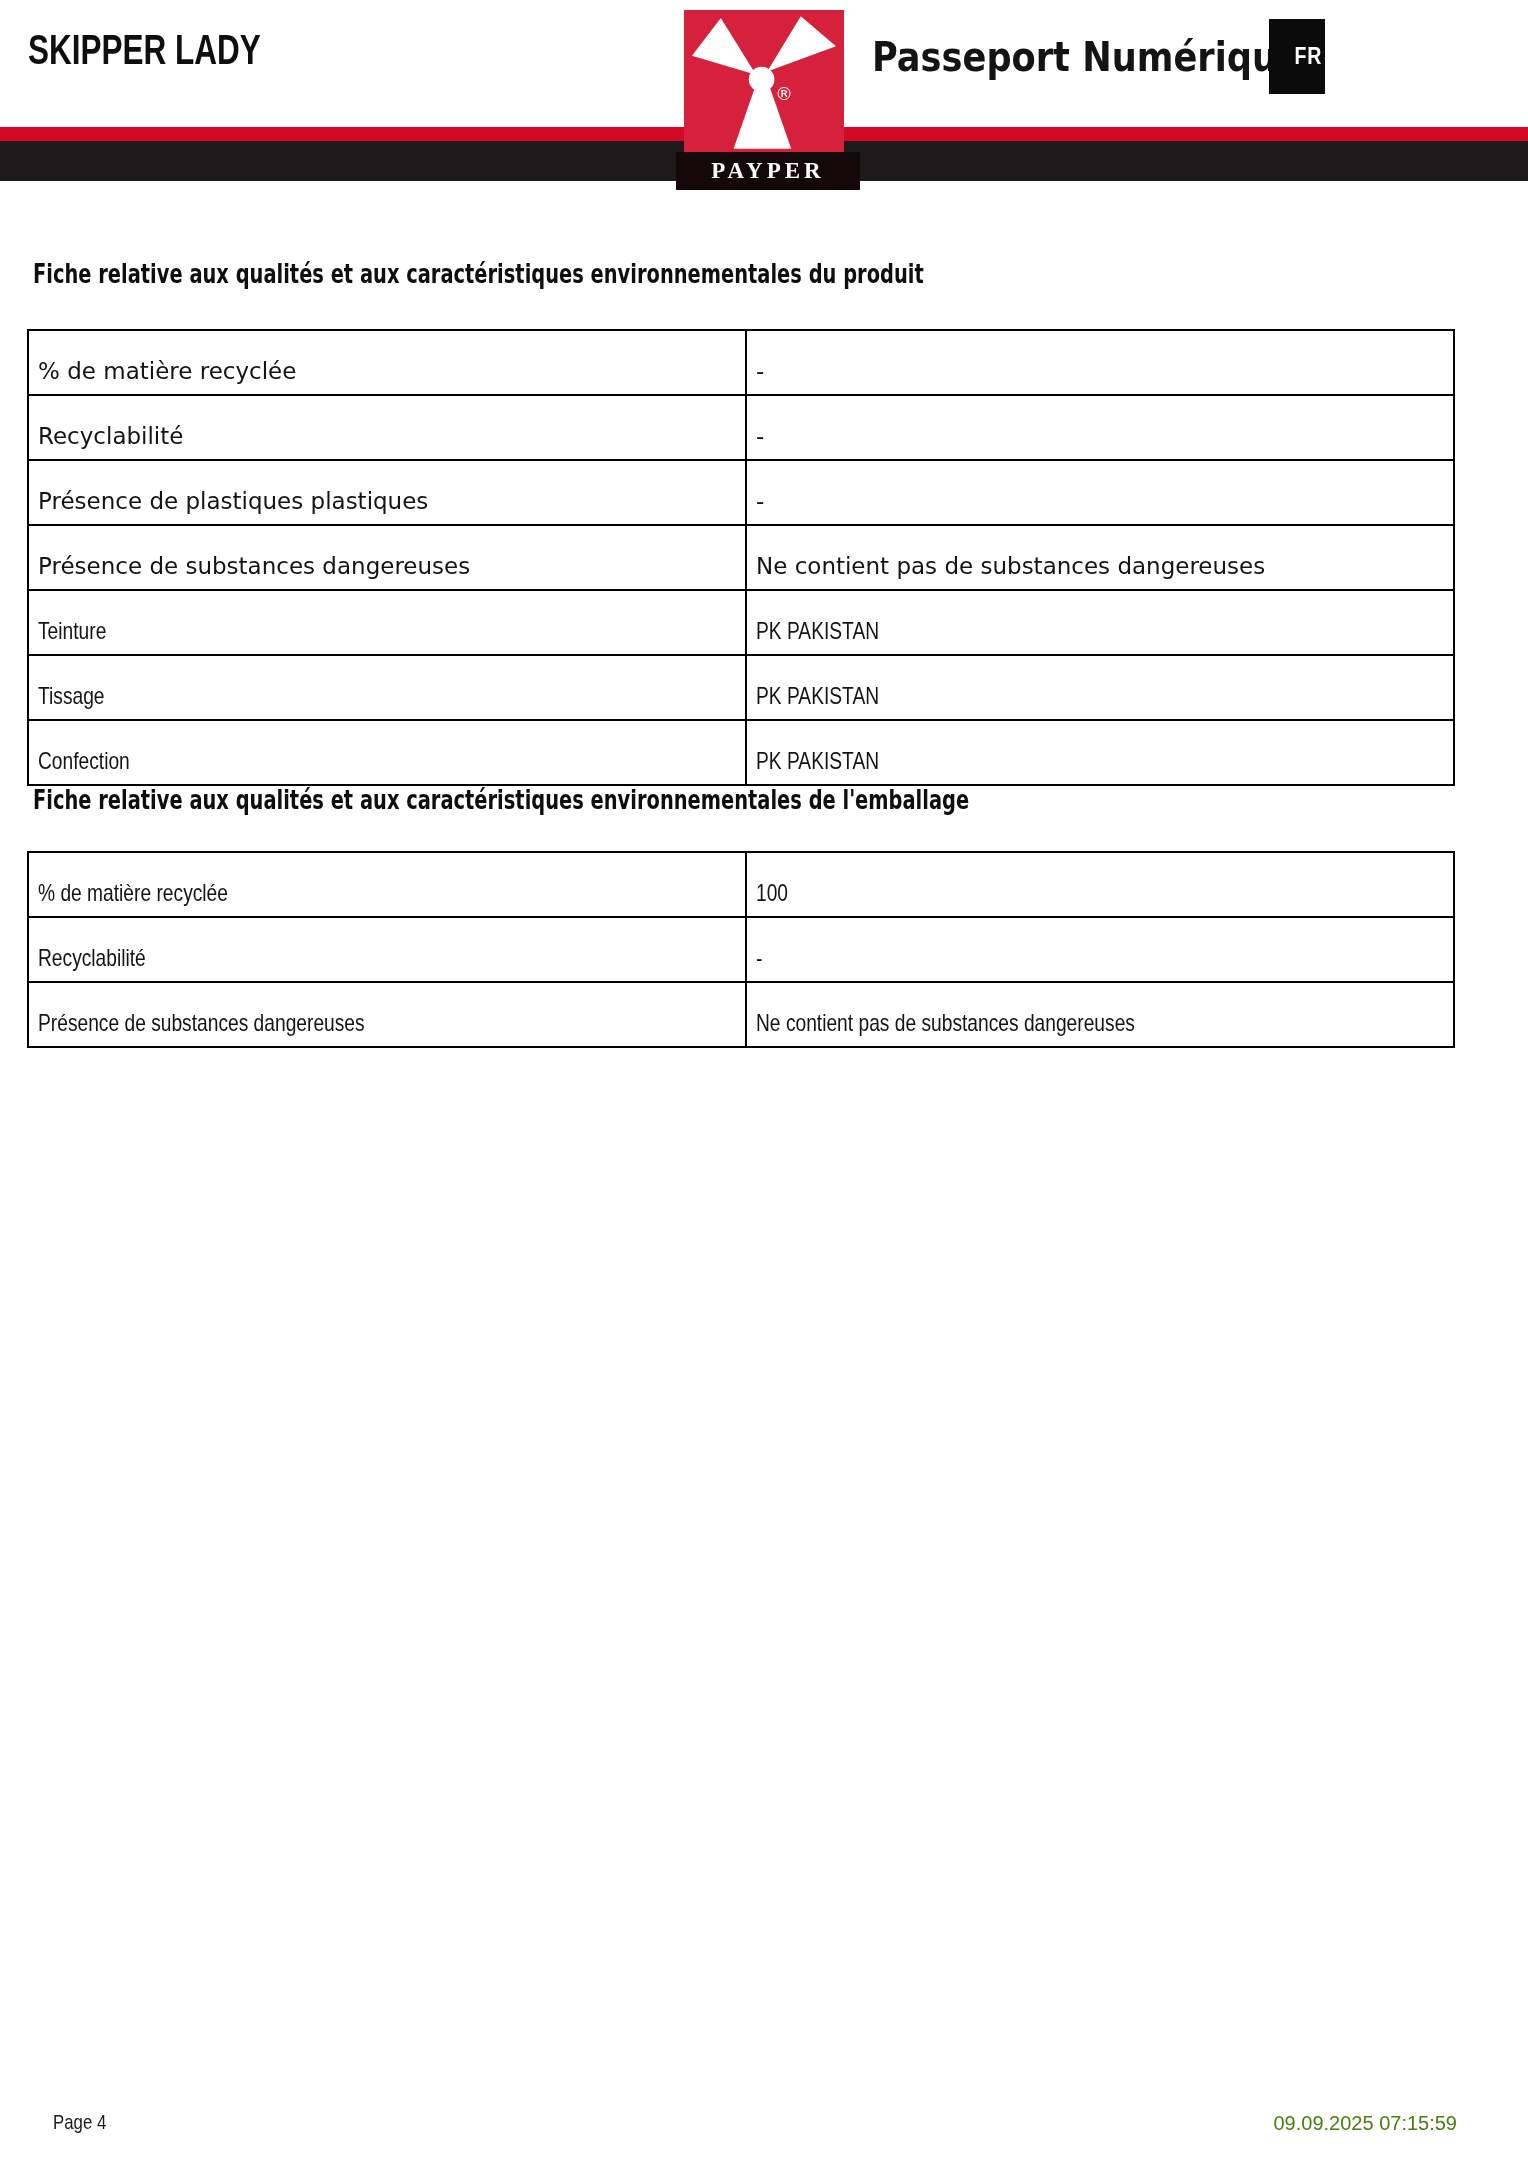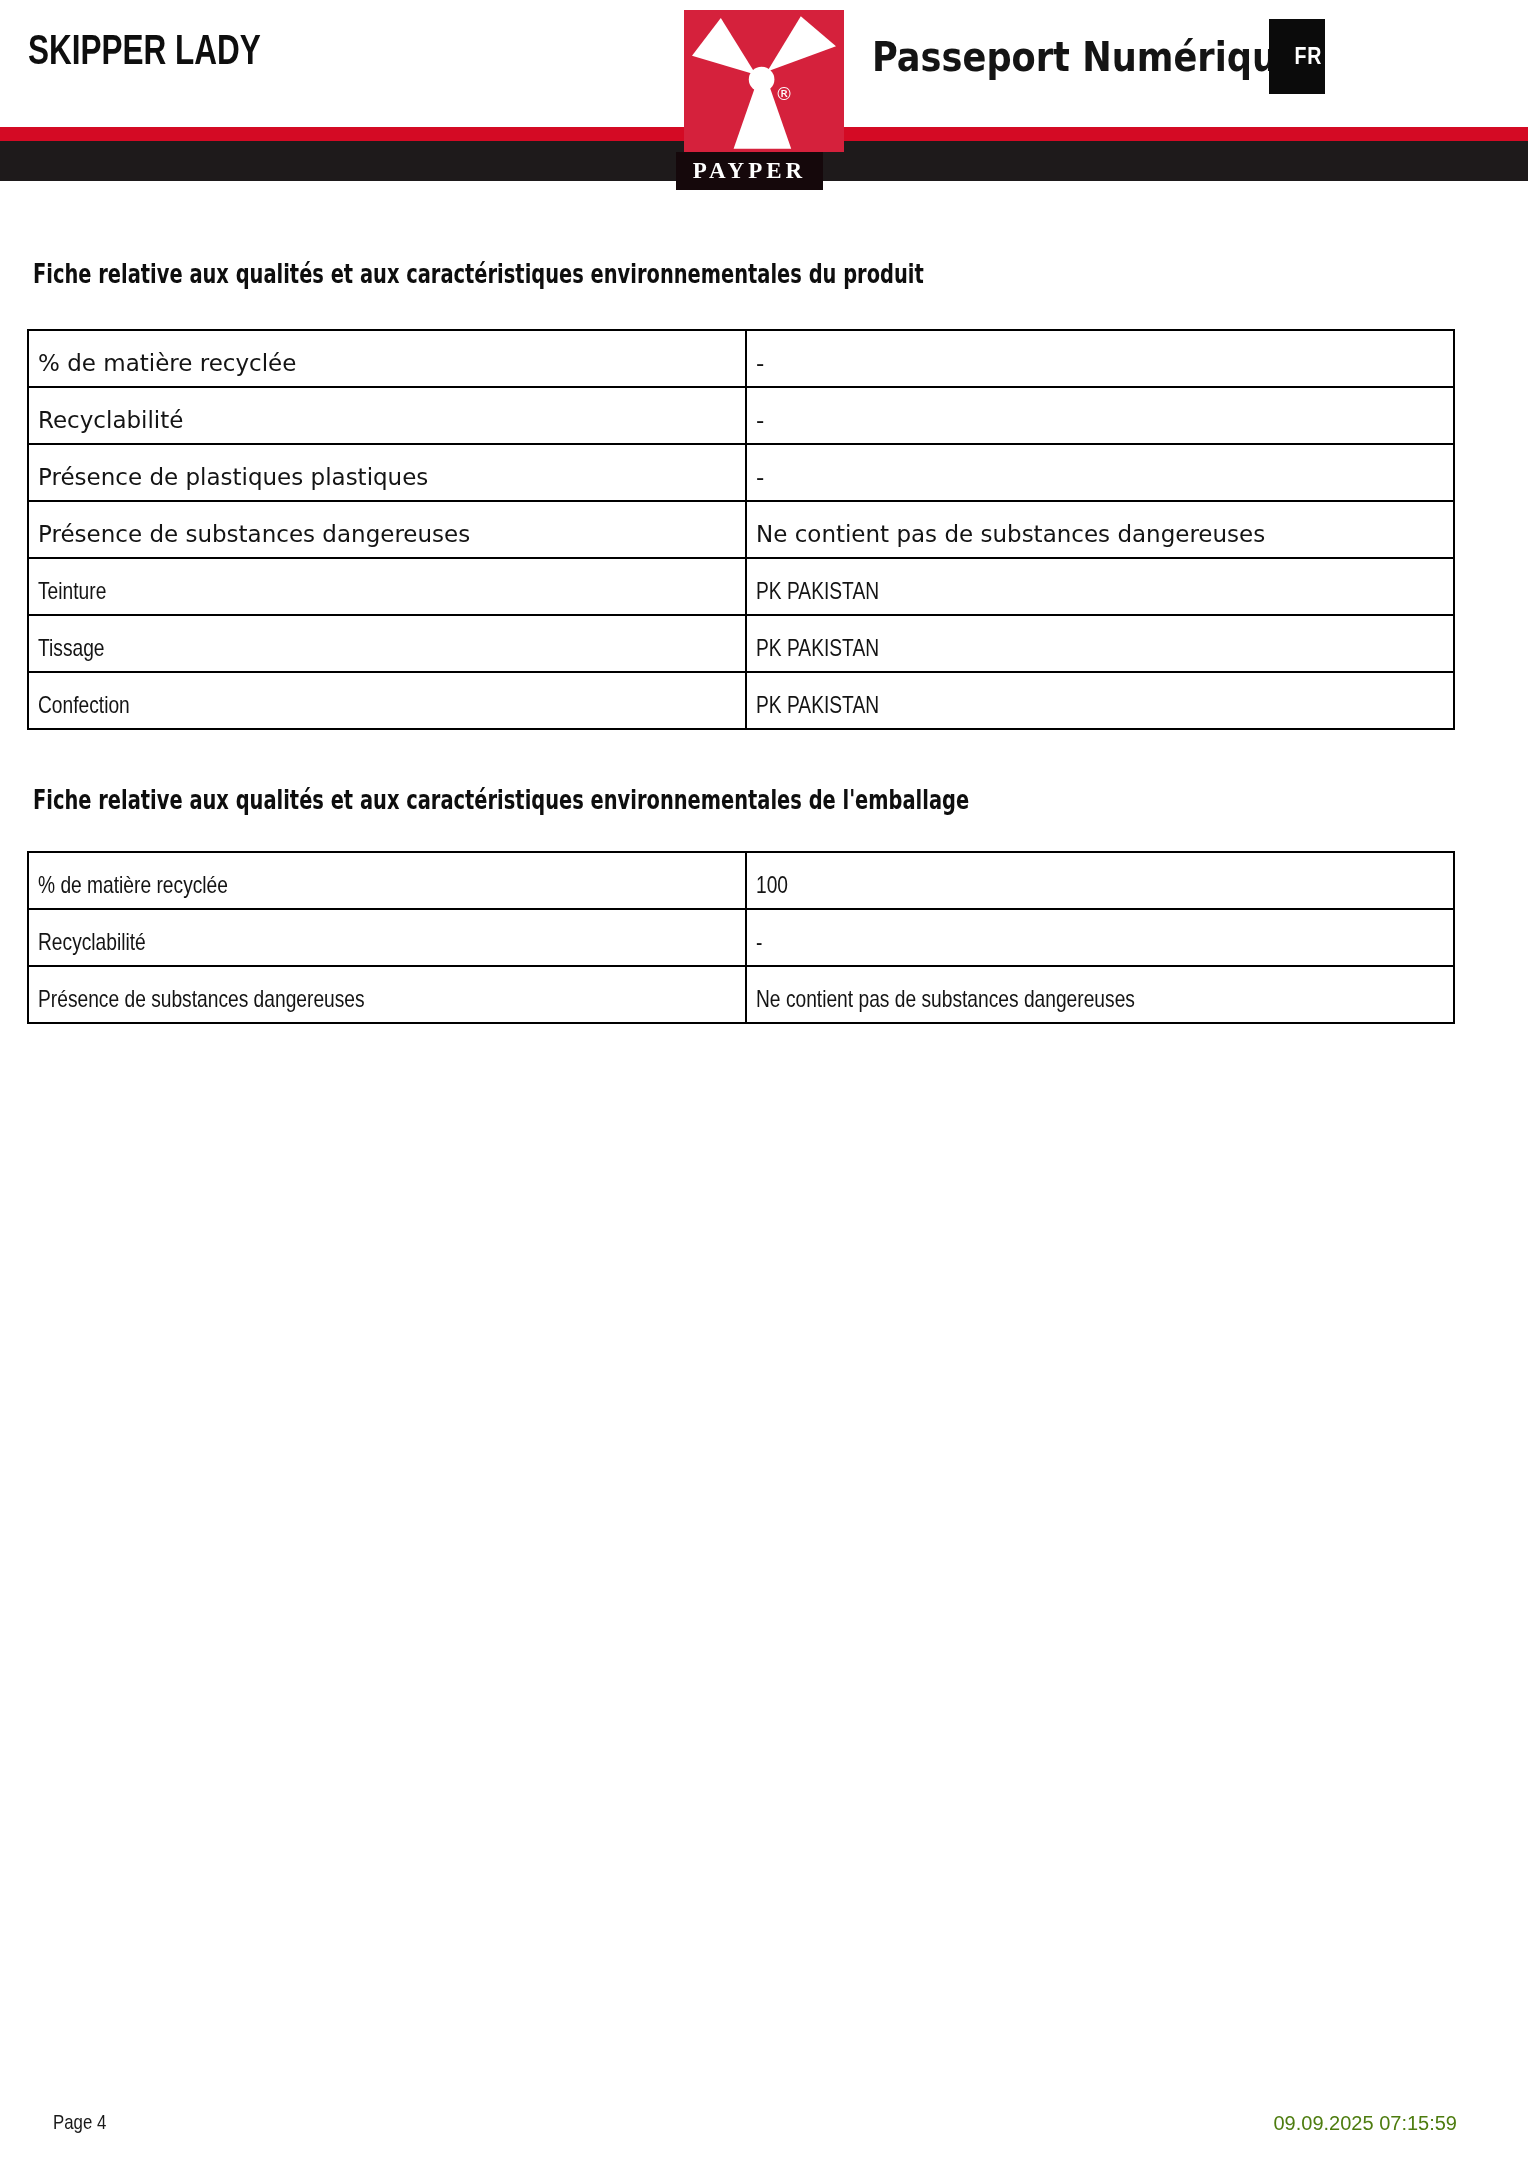--- a/index.html
+++ b/index.html
@@ -36,21 +36,21 @@
   .bar-red{position:absolute;left:0;top:127px;width:1528px;height:14px;background:#d40a24;}
   .bar-black{position:absolute;left:0;top:141px;width:1528px;height:40px;background:#1e1a1b;}
   
   .logo{position:absolute;left:676px;top:10px;width:176px;height:180px;z-index:3;}
   .logo-square{
     position:absolute;left:8px;top:0;width:160px;height:142px;
     background:#d5213c;
   }
   .logo-square svg{position:absolute;left:0;top:0;width:100%;height:100%;}
   .logo-brandbox{
-    position:absolute;left:0;top:142px;width:147px;height:38px;
+    position:absolute;left:0;top:142px;width:184px;height:38px;
     background:#15080b;display:flex;align-items:center;justify-content:center;
   }
   .logo-brandbox span{
     font-family:"Liberation Serif",serif;
     color:#fff;font-size:23px;font-weight:bold;letter-spacing:4px;
   }
   
   .section-title{
     position:absolute;left:33px;
     font-family:"DejaVu Sans",sans-serif;
@@ -61,21 +61,21 @@
   #title-1{top:258px;}
   #title-2{top:784px;}
   table.sheet{
     position:absolute;left:27px;width:1426px;
     border-collapse:collapse;table-layout:fixed;
   }
   #table-1{top:329px;}
   #table-2{top:851px;}
   table.sheet td{
     border:2.5px solid #000;
-    height:47px;padding:8px 6px 0 9px;
+    height:47px;padding:16px 6px 0 9px;
     vertical-align:middle;overflow:hidden;white-space:nowrap;
   }
   table.sheet col.c-label{width:718px;}
   table.sheet col.c-value{width:708px;}
   .txt{
     font-family:"DejaVu Sans",sans-serif;
     font-size:23px;color:#141414;display:inline-block;
   }
   .cond{
     font-family:"Liberation Sans",sans-serif;

